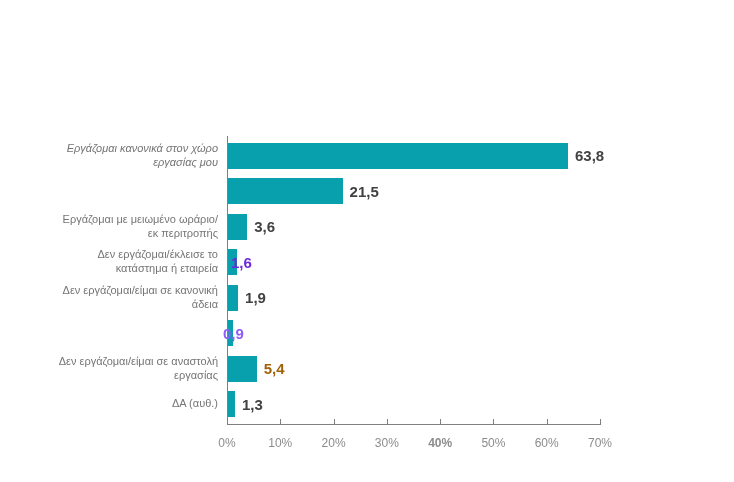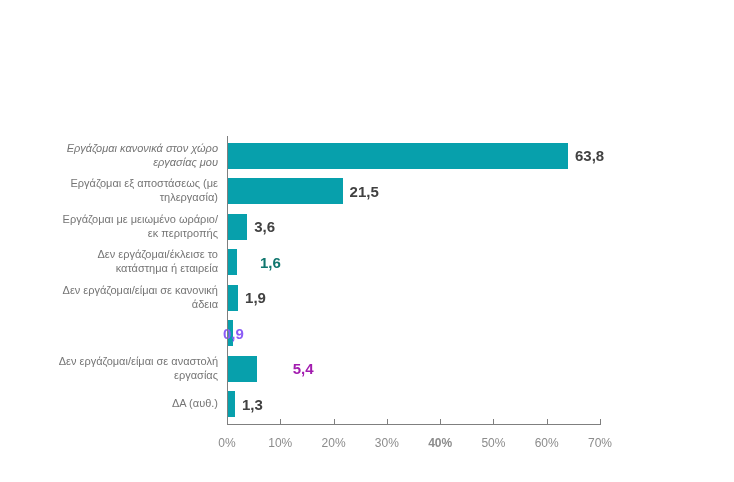--- a/index.html
+++ b/index.html
@@ -54,42 +54,40 @@
 <body>
 
 <div class="page">
   <h1 class="title" style="color: rgb(20, 150, 164);">
   </h1>
   <div class="chart" id="chart">
       <div class="cat-label" style="left: 28px; width: 190px; top: 137px; height: 35.5px; color: rgb(117, 117, 117); font-style: italic;">Εργάζομαι κανονικά στον χώρο
 εργασίας μου</div>
       <div class="bar" style="left: 228px; top: 142.75px; width: 339.963px; height: 26px; background: rgb(7, 160, 172);"></div>
       <div class="val-label" style="left: 574.963px; top: 142.75px; height: 26px; color: rgb(65, 65, 65);">63,8</div>
-      <div class="cat-label" style="left: 28px; width: 190px; top: 172.5px; height: 35.5px; color: rgb(117, 117, 117);">Εργάζομαι εξ αποστάσεως (με
-τηλεργασία)</div>
       <div class="bar" style="left: 228px; top: 178.25px; width: 114.564px; height: 26px; background: rgb(7, 160, 172);"></div>
       <div class="val-label" style="left: 349.564px; top: 178.25px; height: 26px; color: rgb(65, 65, 65);">21,5</div>
       <div class="cat-label" style="left: 28px; width: 190px; top: 208px; height: 35.5px; color: rgb(117, 117, 117);">Εργάζομαι με μειωμένο ωράριο/
 εκ περιτροπής</div>
       <div class="bar" style="left: 228px; top: 213.75px; width: 19.1829px; height: 26px; background: rgb(7, 160, 172);"></div>
       <div class="val-label" style="left: 254.183px; top: 213.75px; height: 26px; color: rgb(65, 65, 65);">3,6</div>
       <div class="cat-label" style="left: 28px; width: 190px; top: 243.5px; height: 35.5px; color: rgb(117, 117, 117);">Δεν εργάζομαι/έκλεισε το
 κατάστημα ή εταιρεία</div>
       <div class="bar" style="left: 228px; top: 249.25px; width: 8.52571px; height: 26px; background: rgb(7, 160, 172);"></div>
-      <div class="val-label" style="left: 260px; top: 249.25px; height: 26px; color: #0f766e;">1,6</div>
+      <div class="val-label" style="left: 231px; top: 249.25px; height: 26px; color: #6d28d9;">1,6</div>
       <div class="cat-label" style="left: 28px; width: 190px; top: 279px; height: 35.5px; color: rgb(117, 117, 117);">Δεν εργάζομαι/είμαι σε κανονική
 άδεια</div>
       <div class="bar" style="left: 228px; top: 284.75px; width: 10.1243px; height: 26px; background: rgb(7, 160, 172);"></div>
       <div class="val-label" style="left: 245.124px; top: 284.75px; height: 26px; color: rgb(65, 65, 65);">1,9</div>
       <div class="bar" style="left: 228px; top: 320.25px; width: 4.79571px; height: 26px; background: rgb(7, 160, 172);"></div>
       <div class="val-label" style="left: 223px; top: 320.25px; height: 26px; color: #8b5cf6;">0,9</div>
       <div class="cat-label" style="left: 28px; width: 190px; top: 350px; height: 35.5px; color: rgb(117, 117, 117);">Δεν εργάζομαι/είμαι σε αναστολή
 εργασίας</div>
       <div class="bar" style="left: 228px; top: 355.75px; width: 28.7743px; height: 26px; background: rgb(7, 160, 172);"></div>
-      <div class="val-label" style="left: 263.774px; top: 355.75px; height: 26px; color: #a21caf; margin-left: 29px;">5,4</div>
+      <div class="val-label" style="left: 263.774px; top: 355.75px; height: 26px; color: #a16207;">5,4</div>
       <div class="cat-label" style="left: 28px; width: 190px; top: 385.5px; height: 35.5px; color: rgb(117, 117, 117);">ΔΑ (αυθ.)</div>
       <div class="bar" style="left: 228px; top: 391.25px; width: 6.92714px; height: 26px; background: rgb(7, 160, 172);"></div>
       <div class="val-label" style="left: 241.927px; top: 391.25px; height: 26px; color: rgb(65, 65, 65);">1,3</div>
       <div class="axis-line" style="left: 227px; top: 136px; width: 1px; height: 289px; background: rgb(127, 127, 127);"></div>
       <div class="axis-line" style="left: 227px; top: 424px; width: 374px; height: 1px; background: rgb(127, 127, 127);"></div>
       <div class="tick-label" style="left: 205px; top: 436px; color: rgb(140, 140, 140);">0%</div>
       <div class="tick" style="left: 280.286px; top: 419px; background: rgb(127, 127, 127);"></div>
       <div class="tick-label" style="left: 258.286px; top: 436px; color: rgb(140, 140, 140);">10%</div>
       <div class="tick" style="left: 333.571px; top: 419px; background: rgb(127, 127, 127);"></div>
       <div class="tick-label" style="left: 311.571px; top: 436px; color: rgb(140, 140, 140);">20%</div>

